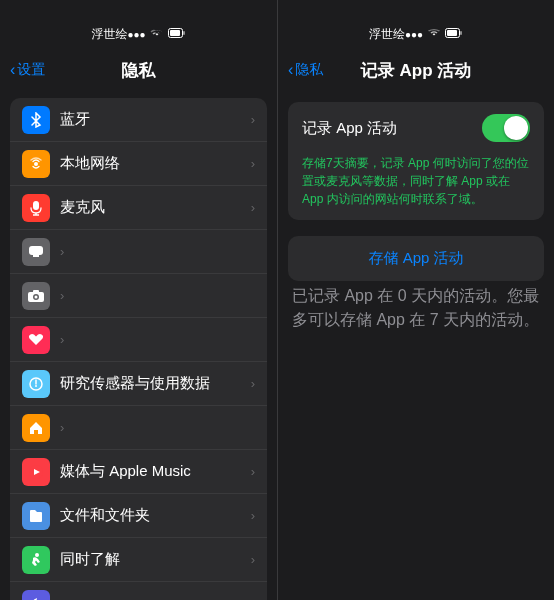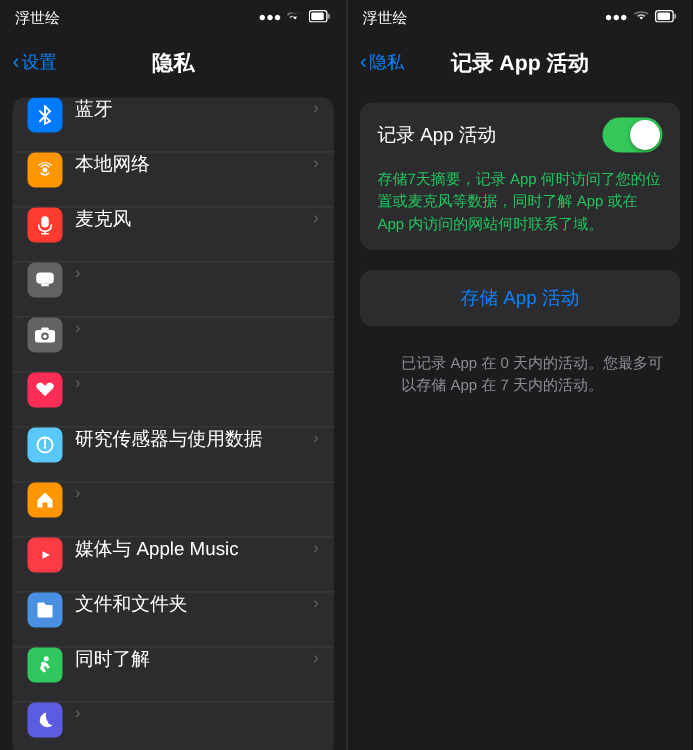--- a/index.html
+++ b/index.html
@@ -31,23 +31,24 @@
       flex-direction: column;
       overflow: hidden;
       border-left: 1px solid #3a3a3c;
     }
 
     
     .status-bar {
       height: 28px;
       display: flex;
       align-items: center;
-      justify-content: space-between;
+      justify-content: center;
       padding: 0 12px;
       flex-shrink: 0;
+      margin-top: 20px;
     }
     .status-bar .app-name {
       font-size: 12px;
       color: #fff;
       font-weight: 500;
     }
     .status-icons {
       display: flex;
       align-items: center;
       gap: 4px;
@@ -95,21 +96,21 @@
 
     .section-group {
       background: #2c2c2e;
       border-radius: 10px;
       margin: 6px 10px;
       overflow: hidden;
     }
 
     .list-item {
       display: flex;
-      align-items: flex-start;
+      align-items: center;
       height: 44px;
       padding: 0 12px;
       border-bottom: 0.5px solid #3a3a3c;
       cursor: pointer;
       position: relative;
     }
     .list-item:last-child {
       border-bottom: none;
     }
 
@@ -197,40 +198,39 @@
     .description-text {
       font-size: 12px;
       color: #22c55e;
       padding: 0 14px 12px;
       line-height: 1.5;
     }
 
     .save-button-container {
       background: #2c2c2e;
       border-radius: 10px;
-      margin-bottom: 20px;
+      margin-bottom: 3px;
     }
     .save-button {
       display: flex;
       align-items: center;
       justify-content: center;
       padding: 13px;
       cursor: pointer;
     }
     .save-button-label {
       font-size: 15px;
       color: #0a84ff;
     }
 
     .status-text {
-      font-size: 12px;
+      font-size: 16px;
       color: #8e8e93;
       padding: 0 4px 8px;
       line-height: 1.5;
-      margin-left: 29px;
     }
   </style>
 </head>
 <body>
 
 <div class="left-panel">
   <div class="status-bar">
     <span class="app-name">浮世绘</span>
     <div class="status-icons">
       <span>●●●</span>

